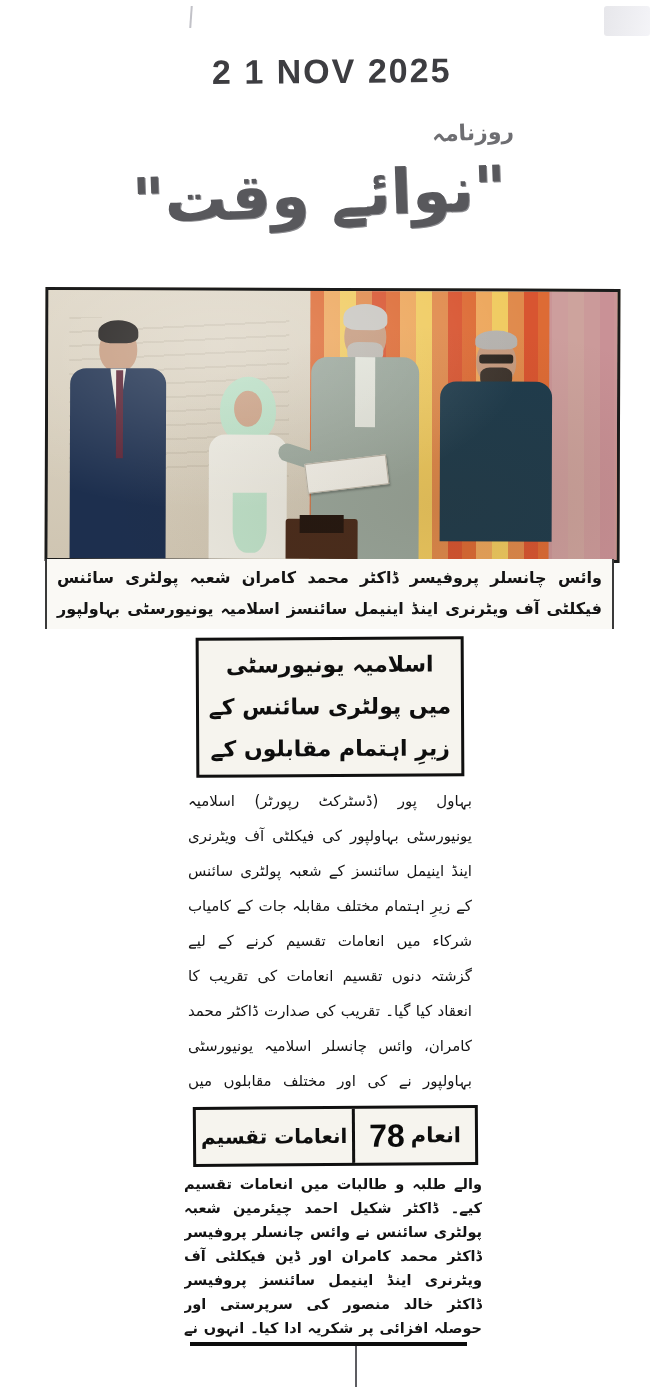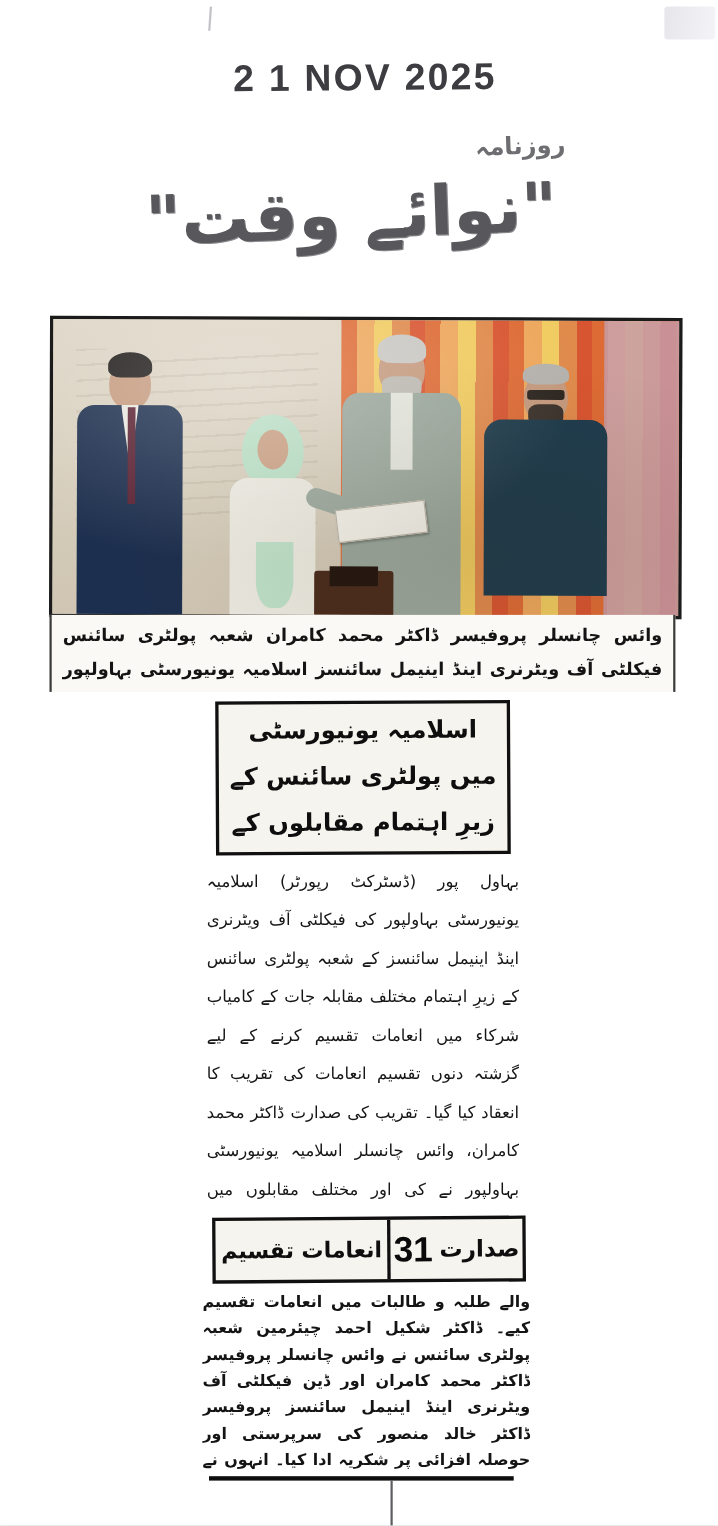--- a/index.html
+++ b/index.html
@@ -219,22 +219,22 @@
   </div>
 
   <div class="body1">
     <span>بہاول پور (ڈسٹرکٹ رپورٹر) اسلامیہ یونیورسٹی بہاولپور کی فیکلٹی آف ویٹرنری اینڈ اینیمل سائنسز کے شعبہ پولٹری سائنس کے زیرِ اہتمام مختلف مقابلہ جات کے کامیاب شرکاء میں انعامات تقسیم کرنے کے لیے گزشتہ دنوں تقسیم انعامات کی تقریب کا انعقاد کیا گیا۔ تقریب کی صدارت ڈاکٹر محمد کامران، وائس چانسلر اسلامیہ یونیورسٹی بہاولپور نے کی اور مختلف مقابلوں میں نمایاں کارکردگی دکھانے </span>
     
   </div>
 
   <div class="cont-box">
     <div class="cont-title">انعامات تقسیم</div>
     <div class="cont-right">
-      <span class="cont-label">صدارت</span>
-      <span class="cont-number">31</span>
+      <span class="cont-label">انعام</span>
+      <span class="cont-number">78</span>
     </div>
   </div>
 
   <div class="body2">
     <span>والے طلبہ و طالبات میں انعامات تقسیم کیے۔ ڈاکٹر شکیل احمد چیئرمین شعبہ پولٹری سائنس نے وائس چانسلر پروفیسر ڈاکٹر محمد کامران اور ڈین فیکلٹی آف ویٹرنری اینڈ اینیمل سائنسز پروفیسر ڈاکٹر خالد منصور کی سرپرستی اور حوصلہ افزائی پر شکریہ ادا کیا۔ انہوں نے منتظمین اساتذہ اور طلبا و طالبات رضاکاروں کی کوششوں کو بھی سراہا جنہوں نے مقابلہ جات کو کامیابی سے ہمکنار کیا۔</span>
   </div>
 
   <div class="end-rule"></div>
   <div class="col-line"></div>
 

